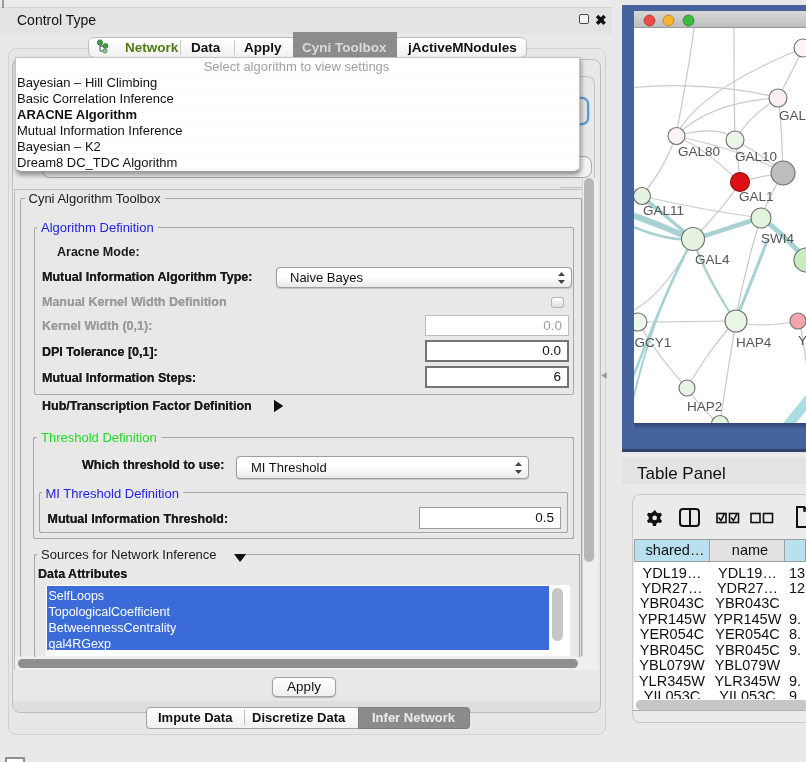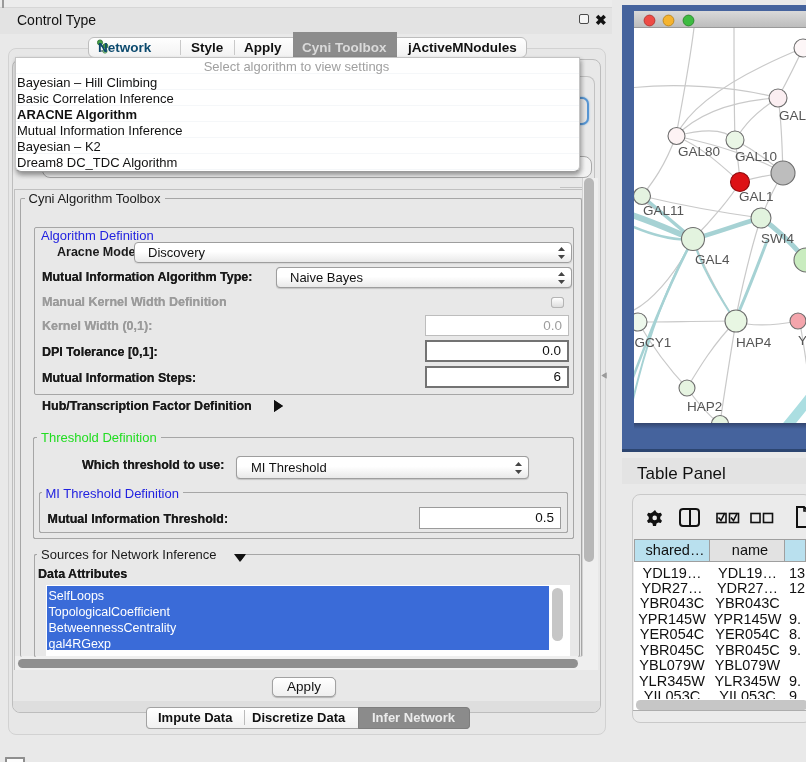--- a/index.html
+++ b/index.html
@@ -36,46 +36,40 @@
 <div class="abs" style="left:88px;top:37px;width:439px;height:21px;background:linear-gradient(#fefefe,#f2f2f2);border:1px solid #bdbdbd;border-radius:6px;box-sizing:border-box;"></div>
 <div class="abs" style="left:180px;top:40px;width:1px;height:15px;background:#c9c9c9;"></div>
 <div class="abs" style="left:234px;top:40px;width:1px;height:15px;background:#c9c9c9;"></div>
 <div class="abs" style="left:293px;top:32px;width:104px;height:26.5px;background:#8c8c8c;"></div>
 <svg class="abs" style="left:97px;top:38px;" width="13" height="17" viewBox="0 0 13 17">
   <path d="M3,6 L3,13 M3,8 L7,8 M3,13 L7,13" stroke="#6b7b8b" stroke-width="1.3" fill="none"></path>
   <circle cx="3" cy="4.5" r="2.6" fill="#46a049" stroke="#2c6b2f" stroke-width="0.8"></circle>
   <circle cx="8.5" cy="8" r="2.4" fill="#46a049" stroke="#2c6b2f" stroke-width="0.8"></circle>
   <circle cx="8" cy="13" r="2.2" fill="#8cc88e" stroke="#4d8a50" stroke-width="0.8"></circle>
 </svg>
-<div class="abs" style="left:98px;top:40px;font-size:13.5px;font-weight:bold;color:#0c4a6e;">Network</div>
-<div class="abs" style="left:191px;top:40px;font-size:13.5px;font-weight:bold;color:#111;">Style</div>
+<div class="abs" style="left:125px;top:40px;font-size:13.5px;font-weight:bold;color:#4d7c0f;">Network</div>
+<div class="abs" style="left:191px;top:40px;font-size:13.5px;font-weight:bold;color:#111;">Data</div>
 <div class="abs" style="left:244px;top:40px;font-size:13.5px;font-weight:bold;color:#111;">Apply</div>
 <div class="abs" style="left:302px;top:40px;font-size:13.5px;font-weight:bold;color:#dadada;">Cyni Toolbox</div>
 <div class="abs" style="left:408px;top:40px;font-size:13.5px;font-weight:bold;color:#111;">jActiveMNodules</div>
 
 <div class="abs" style="left:14px;top:189px;width:1px;height:481px;background:#c0c0c0;"></div>
 <div class="abs" style="left:14px;top:189px;width:569px;height:1px;background:#c0c0c0;"></div>
 <div class="abs" style="left:582px;top:178px;width:15.5px;height:478px;background:#efefef;border-left:1px solid #d2d2d2;box-sizing:border-box;"></div>
 <div class="abs" style="left:583.5px;top:178px;width:10.5px;height:384px;background:#b7b7b7;border-radius:5px;"></div>
 <div class="abs" style="left:15px;top:656px;width:583px;height:14px;background:#efefef;"></div>
 <div class="abs" style="left:18px;top:658.5px;width:560px;height:9px;background:#8f8f8f;border-radius:4.5px;"></div>
 
 <div class="grp" style="left:20px;top:198px;width:560px;height:458px;border-bottom:none;"></div>
 <div class="gtitle" style="left:24.5px;top:191px;color:#1a1a1a;">Cyni Algorithm Toolbox</div>
 
 <div class="grp" style="left:34px;top:227px;width:538px;height:166px;"></div>
-<div class="gtitle" style="left:37px;top:228px;color:#2222e0;text-align:center;">Algorithm Definition</div>
+<div class="gtitle" style="left:37px;top:220px;color:#2222e0;text-align:center;">Algorithm Definition</div>
 
 <div class="abs lbl" style="left:57px;top:245px;">Aracne Mode:</div>
-<div class="combo" style="left:134px;top:242px;width:436px;height:19px;">
-  <div class="ct" style="line-height:19px;">Discovery</div>
-  <svg class="ar" width="9" height="14" viewBox="0 0 9 14">
-        <path d="M4.5,1 L8,5 L1,5 Z M4.5,13 L1,9 L8,9 Z" fill="#444"></path>
-      </svg>
-</div>
 <div class="abs lbl" style="left:42px;top:270px;">Mutual Information Algorithm Type:</div>
 <div class="combo" style="left:276px;top:267px;width:294px;height:19px;">
   <div class="ct" style="line-height:19px;">Naive Bayes</div>
   <svg class="ar" width="9" height="14" viewBox="0 0 9 14">
         <path d="M4.5,1 L8,5 L1,5 Z M4.5,13 L1,9 L8,9 Z" fill="#444"></path>
       </svg>
 </div>
 <div class="abs glbl" style="left:42px;top:295px;">Manual Kernel Width Definition</div>
 <div class="abs" style="left:551px;top:297px;width:13px;height:11px;background:linear-gradient(#ffffff,#dedede);border:1px solid #b5b5b5;border-radius:3px;box-sizing:border-box;"></div>
 <div class="abs glbl" style="left:42px;top:319px;">Kernel Width (0,1):</div>

